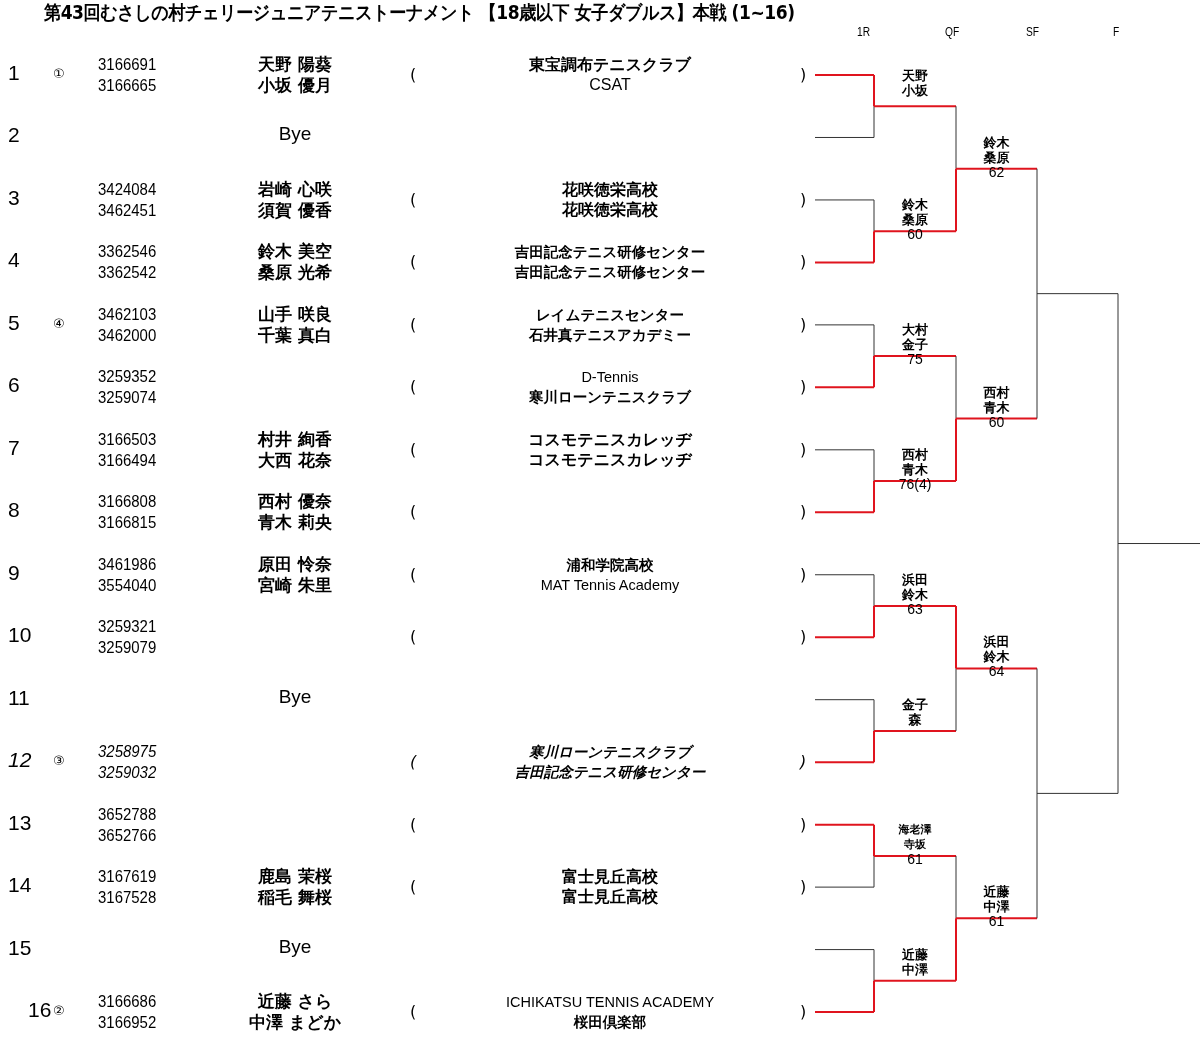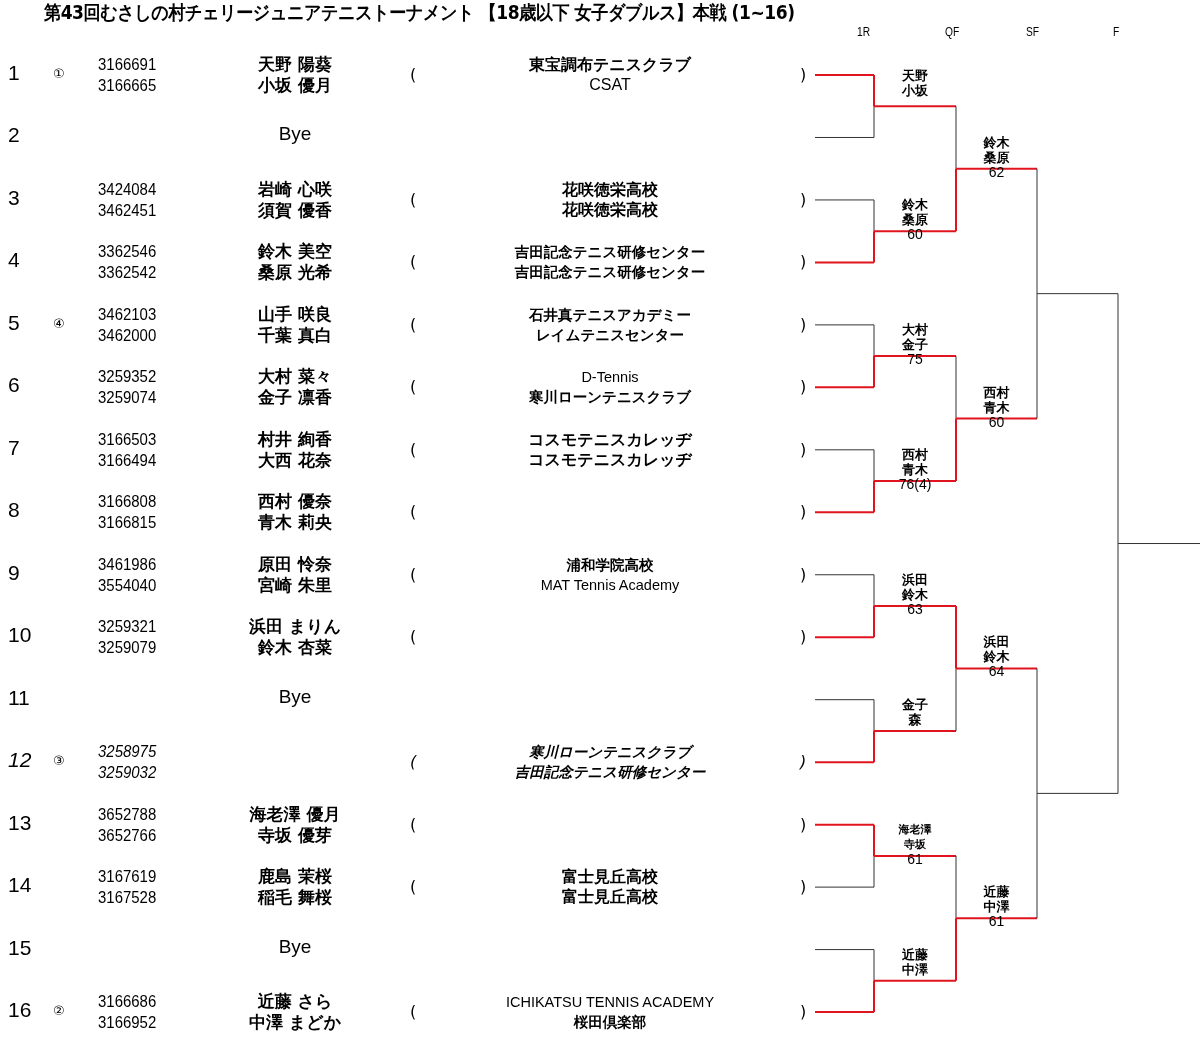--- a/index.html
+++ b/index.html
@@ -101,35 +101,31 @@
       <div class="ids" style="top: 1px;">
         <div>3462103</div>
         <div>3462000</div>
       </div>
       <div class="names" style="top: 1px;">
         <div>山手 咲良</div>
         <div>千葉 真白</div>
       </div>
       <div class="paren-l" style="top: 12px;">(</div>
       <div class="clubs small" style="top: 2px;">
+        <div>レイムテニスセンター</div>
         <div>石井真テニスアカデミー</div>
-        <div>レイムテニスセンター</div>
       </div>
       <div class="paren-r" style="top: 12px;">)</div>
     </div>
     <div class="row" style="top: 365.35px;">
       <div class="draw-no" style="top: 8px;">6</div>
       <div class="seed" style="top: 13px;"></div>
       <div class="ids" style="top: 1px;">
         <div>3259352</div>
         <div>3259074</div>
-      </div>
-      <div class="names" style="top: 1px;">
-        <div>大村 菜々</div>
-        <div>金子 凛香</div>
       </div>
       <div class="paren-l" style="top: 12px;">(</div>
       <div class="clubs small" style="top: 2px;">
         <div class="latin">D-Tennis</div>
         <div>寒川ローンテニスクラブ</div>
       </div>
       <div class="paren-r" style="top: 12px;">)</div>
     </div>
     <div class="row" style="top: 427.82px;">
       <div class="draw-no" style="top: 8px;">7</div>
@@ -181,24 +177,20 @@
       </div>
       <div class="paren-r" style="top: 12px;">)</div>
     </div>
     <div class="row" style="top: 615.23px;">
       <div class="draw-no" style="top: 8px;">10</div>
       <div class="seed" style="top: 13px;"></div>
       <div class="ids" style="top: 1px;">
         <div>3259321</div>
         <div>3259079</div>
       </div>
-      <div class="names" style="top: 1px;">
-        <div>浜田 まりん</div>
-        <div>鈴木 杏菜</div>
-      </div>
       <div class="paren-l" style="top: 12px;">(</div>
       <div class="paren-r" style="top: 12px;">)</div>
     </div>
     <div class="row" style="top: 677.7px;">
       <div class="draw-no" style="top: 8px;">11</div>
       <div class="bye" style="top: 8px;">Bye</div>
     </div>
     <div class="row" style="top: 740.17px; font-style: italic;">
       <div class="draw-no" style="top: 8px;">12</div>
       <div class="seed" style="top: 13px;">③</div>
@@ -213,24 +205,20 @@
       </div>
       <div class="paren-r" style="top: 12px;">)</div>
     </div>
     <div class="row" style="top: 802.64px;">
       <div class="draw-no" style="top: 8px;">13</div>
       <div class="seed" style="top: 13px;"></div>
       <div class="ids" style="top: 1px;">
         <div>3652788</div>
         <div>3652766</div>
       </div>
-      <div class="names" style="top: 1px;">
-        <div>海老澤 優月</div>
-        <div>寺坂 優芽</div>
-      </div>
       <div class="paren-l" style="top: 12px;">(</div>
       <div class="paren-r" style="top: 12px;">)</div>
     </div>
     <div class="row" style="top: 865.11px;">
       <div class="draw-no" style="top: 8px;">14</div>
       <div class="seed" style="top: 13px;"></div>
       <div class="ids" style="top: 1px;">
         <div>3167619</div>
         <div>3167528</div>
       </div>
@@ -243,21 +231,21 @@
         <div>富士見丘高校</div>
         <div>富士見丘高校</div>
       </div>
       <div class="paren-r" style="top: 12px;">)</div>
     </div>
     <div class="row" style="top: 927.58px;">
       <div class="draw-no" style="top: 8px;">15</div>
       <div class="bye" style="top: 8px;">Bye</div>
     </div>
     <div class="row" style="top: 990.05px;">
-      <div class="draw-no" style="top: 8px;">16</div>
+      <div class="draw-no" style="top: 8px; margin-left: 20px;">16</div>
       <div class="seed" style="top: 13px;">②</div>
       <div class="ids" style="top: 1px;">
         <div>3166686</div>
         <div>3166952</div>
       </div>
       <div class="names" style="top: 1px;">
         <div>近藤 さら</div>
         <div>中澤 まどか</div>
       </div>
       <div class="paren-l" style="top: 12px;">(</div>

